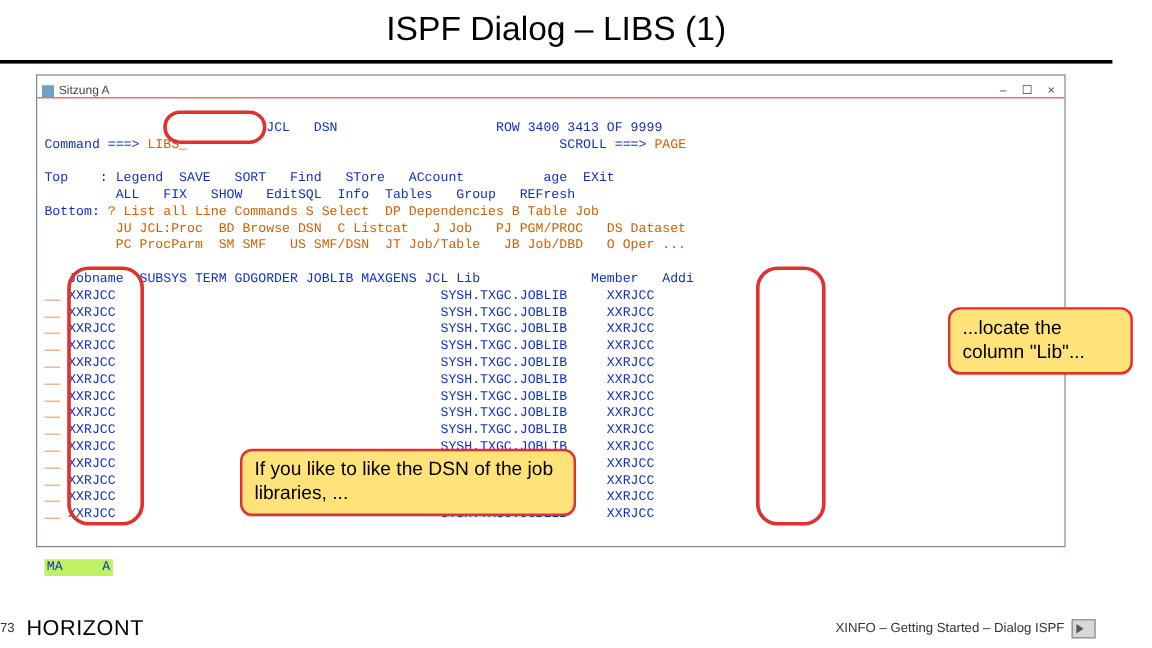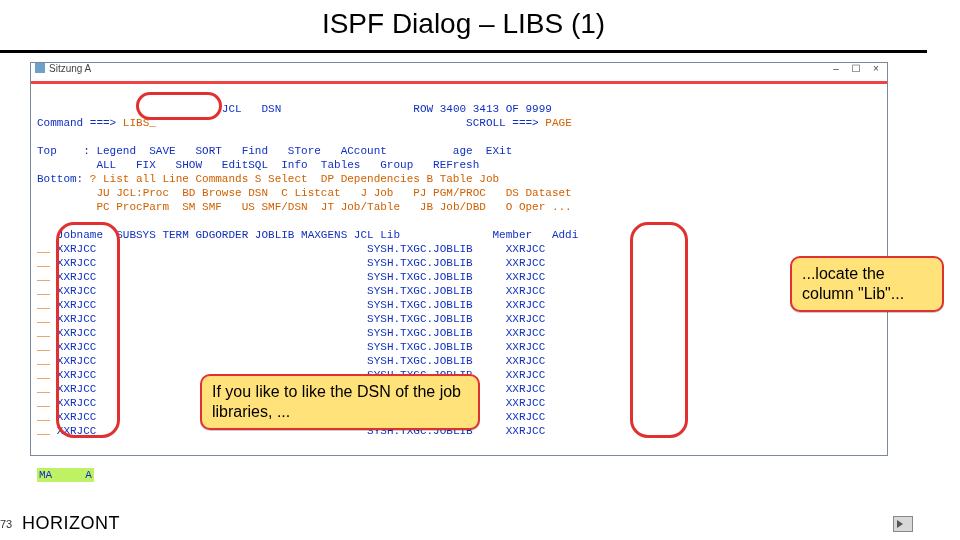--- a/index.html
+++ b/index.html
@@ -1,20 +1,20 @@
 <!DOCTYPE html>
 <html><head>
 <meta charset="utf-8">
 <style>
   html,body{margin:0;padding:0;width:960px;height:540px;font-family:Arial,Helvetica,sans-serif;background:#fff;overflow:hidden}
   .slide{position:relative;width:927px;height:540px}
   .title{position:absolute;top:8px;left:0;right:0;text-align:center;font-size:28px;color:#000}
   .hr{position:absolute;top:50px;left:0;right:0;height:3px;background:#000}
   .terminal{position:absolute;top:62px;left:30px;width:856px;height:392px;background:#fff;border:1px solid #7a8a9a}
-  .term-titlebar{height:18px;display:flex;align-items:flex-start;font-size:10px;color:#444;padding:0 4px;border-bottom:3px solid #ef4444}
+  .term-titlebar{height:18px;display:flex;align-items:flex-end;font-size:10px;color:#444;padding:0 4px;border-bottom:1px solid #ef4444}
   .term-titlebar .win-icon{width:10px;height:10px;background:#6fa0c8;margin-right:4px}
   .term-titlebar .spacer{flex:1}
   .win-btn{width:14px;text-align:center;font-size:10px;color:#444;margin-left:6px}
   .term-body{position:relative;font-family:"Courier New",monospace;font-size:11px;line-height:14px;white-space:pre;color:#000;padding:4px 6px}
   .blue{color:#1030c0}
   .orange{color:#d06000}
   .status-line{position:absolute;left:6px;bottom:2px;font-size:11px;color:#1030c0;background:#bef264;padding:0 2px}
   .callout{position:absolute;background:#ffe279;border:2px solid #e03030;border-radius:10px;padding:6px 10px;font-size:16px;line-height:20px;color:#000;box-shadow:0 1px 0 rgba(0,0,0,.2)}
   .red-oval{position:absolute;border:3px solid #e03030;border-radius:18px;pointer-events:none}
   .footer{position:absolute;left:0;right:0;bottom:6px;height:24px}
@@ -74,15 +74,16 @@
   <div class="red-oval" style="left:136px;top:92px;width:80px;height:22px"></div>
   <div class="red-oval" style="left:56px;top:222px;width:58px;height:210px"></div>
   <div class="red-oval" style="left:630px;top:222px;width:52px;height:210px"></div>
 
   <div class="callout" style="left:790px;top:256px;width:130px">...locate the column "Lib"...</div>
   <div class="callout" style="left:200px;top:374px;width:256px">If you like to like the DSN of the job libraries, ...</div>
 
   <div class="footer">
     <div class="brand">HORIZONT</div>
     <div class="pagenum">73</div>
+    <div class="footer-right">XINFO – Getting Started – Dialog ISPF</div>
     <div class="footer-icon"></div>
   </div>
 </div>
 
 </body></html>

